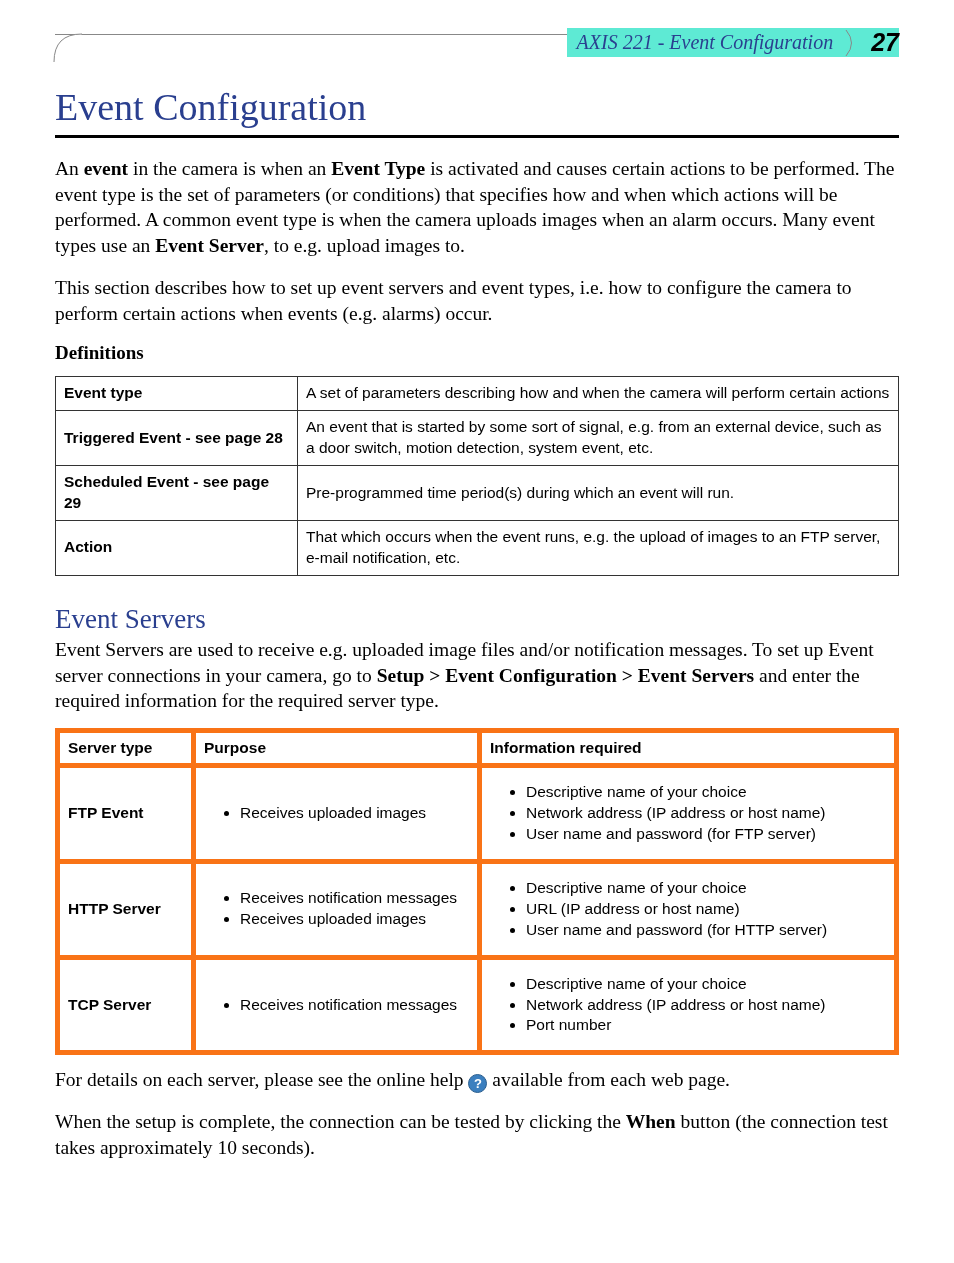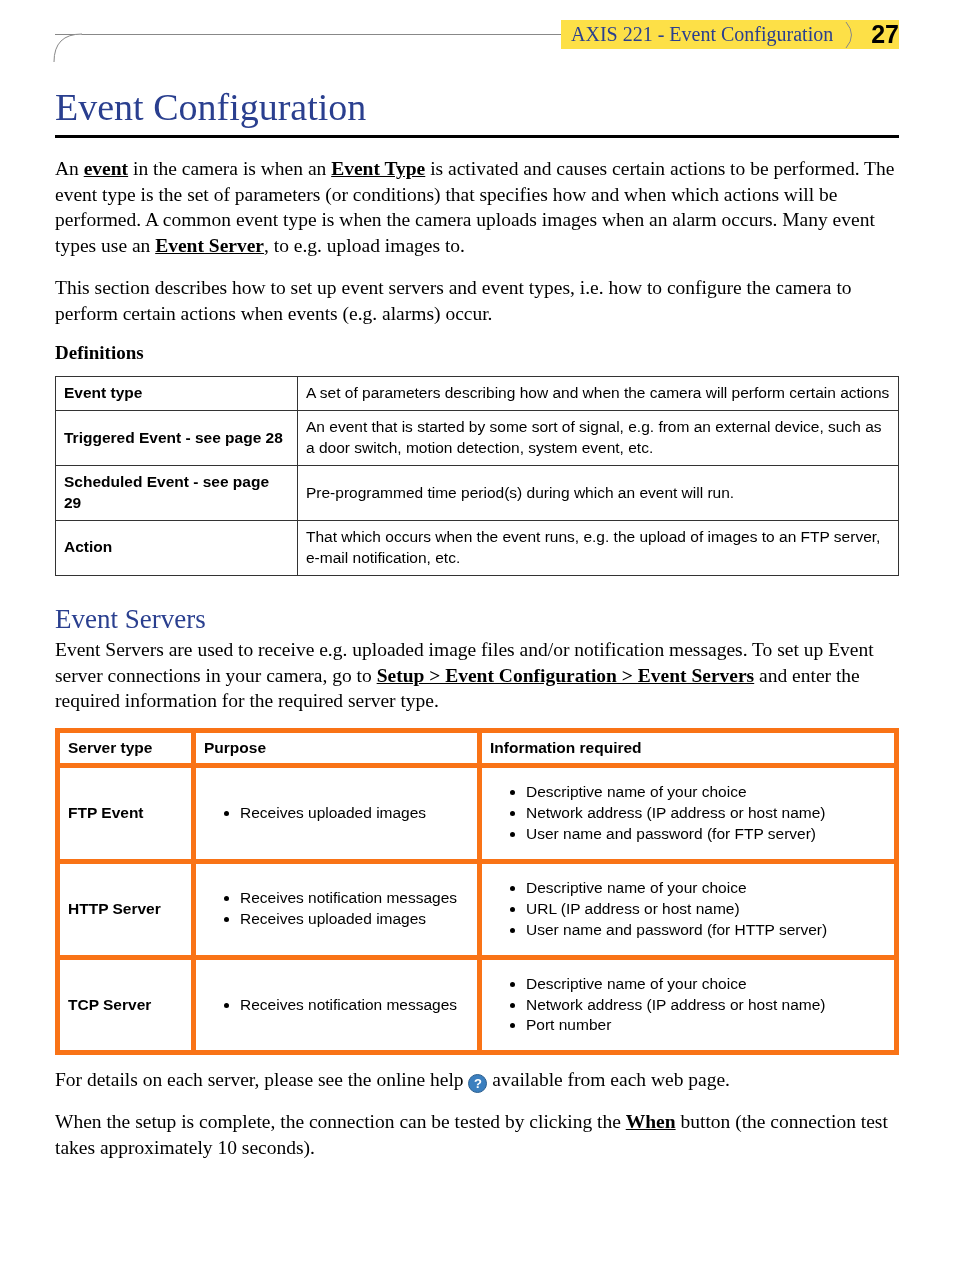--- a/index.html
+++ b/index.html
@@ -25,26 +25,27 @@
     position: absolute;
     top: 14px;
     left: 0;
     right: 0;
     height: 1px;
     background: #888;
   }
   .header-title-wrap {
     position: absolute;
     right: 0;
-    top: 0;
-    background: #fde047;
+    top: 8px;
+    background: #5eead4;
     padding-left: 10px;
     display: flex;
     align-items: center;
     gap: 12px;
+    font-style: italic;
   }
   .header-title {
     color: #2a3f8f;
     font-size: 20px;
     font-family: Georgia, serif;
   }
   .page-number {
     font-weight: bold;
     font-size: 25px;
     color: #000;
@@ -60,21 +61,21 @@
   .heading-underline {
     border-bottom: 3px solid #000;
     margin-bottom: 18px;
   }
   p.body {
     font-size: 19.5px;
     line-height: 1.32;
     margin: 0 0 16px 0;
     font-family: Georgia, 'Times New Roman', serif;
   }
-  p.body .bold { font-weight: bold; text-decoration: underline; }
+  p.body .bold { font-weight: bold; }
   .sub-bold {
     font-weight: bold;
     font-size: 19px;
     margin: 10px 0 12px 0;
     font-family: Georgia, serif;
   }
   table.def-table {
     border-collapse: collapse;
     width: 100%;
     font-family: Arial, Helvetica, sans-serif;

